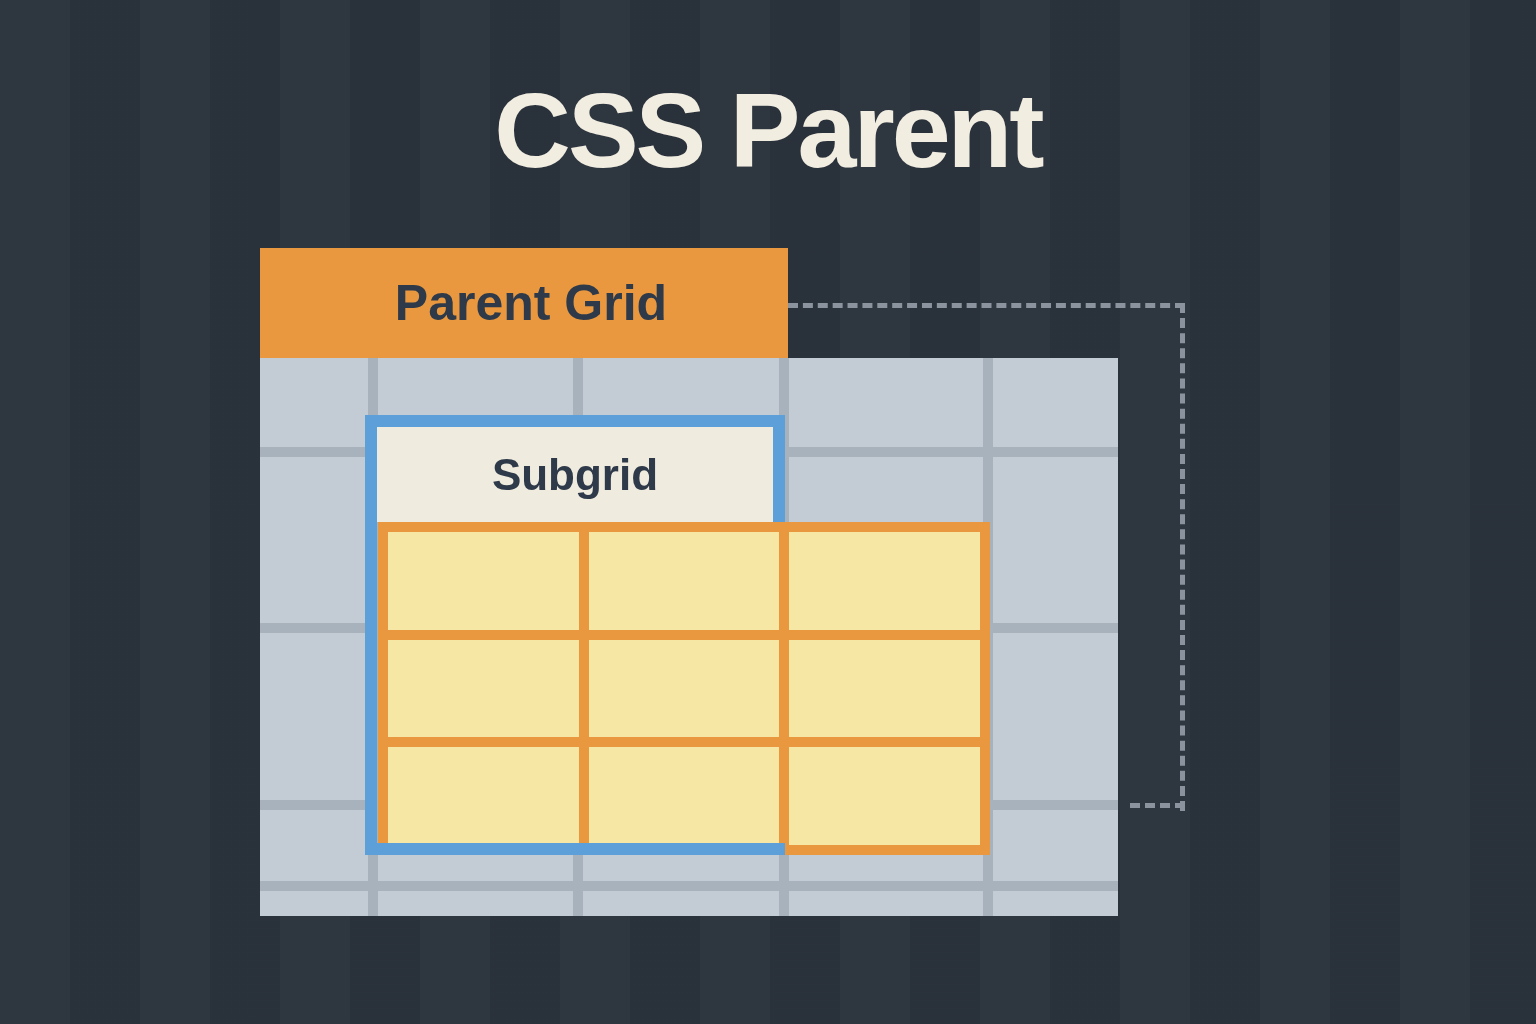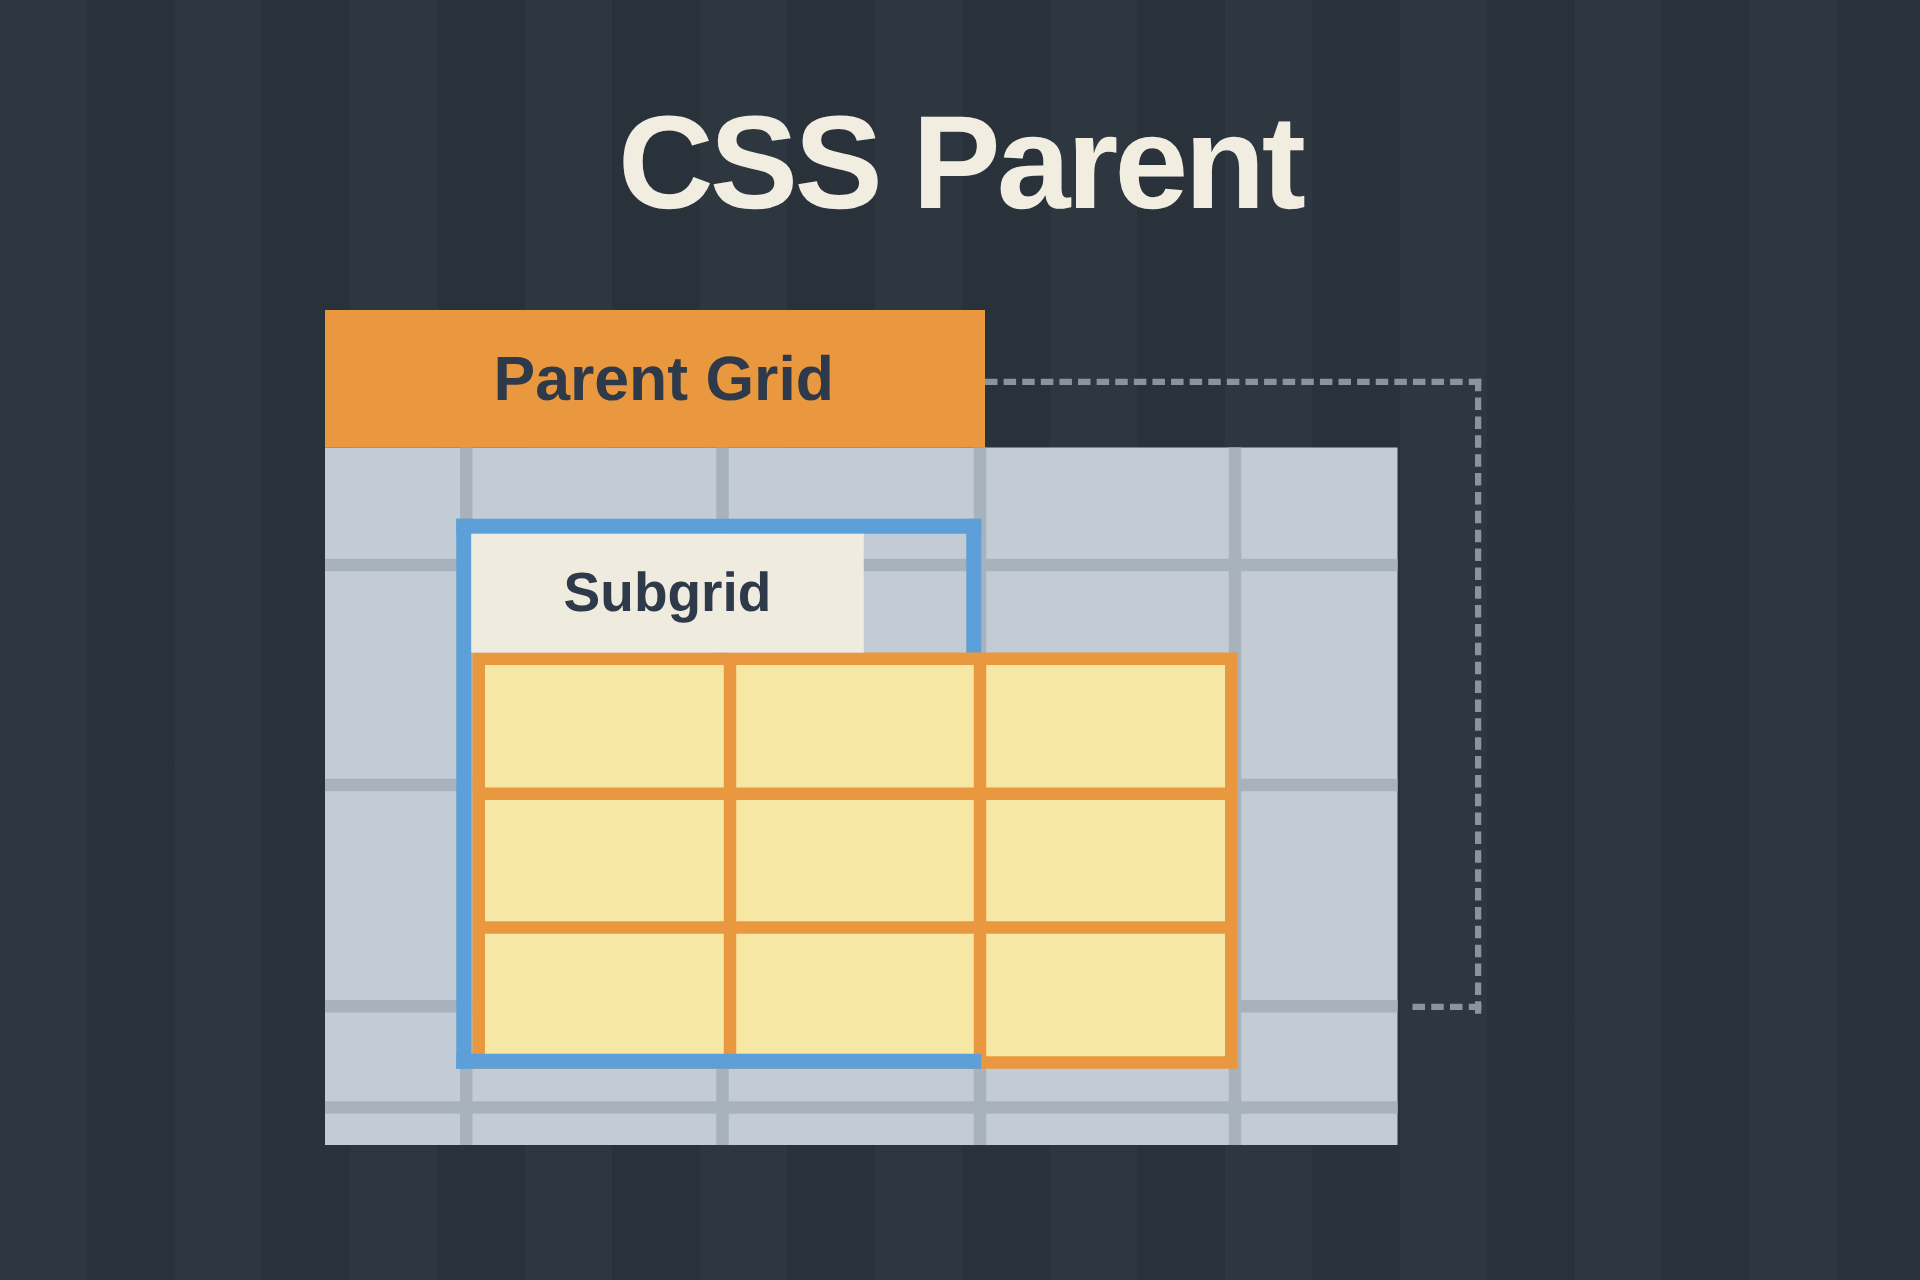--- a/index.html
+++ b/index.html
@@ -53,21 +53,21 @@
   .vline{position:absolute; top:0; width:10px; height:100%; background:var(--parent_lines);}
   .hline{position:absolute; left:0; height:10px; width:100%; background:var(--parent_lines);}
 
   .blue-seg{background:var(--subgrid_border); position:absolute;}
   .blue-top   { left:365px; top:415px; width:420px; height:12px; z-index:3;}
   .blue-left  { left:365px; top:415px; width:12px;  height:440px; z-index:3;}
   .blue-bottom{ left:365px; top:843px; width:420px; height:12px; z-index:3;}
   .blue-right { left:773px; top:415px; width:12px;  height:440px; z-index:1;}
 
   .subgrid-header-fill{
-    left:377px; top:427px; width:314px; height:95px;
+    left:377px; top:427px; width:396px; height:95px;
     background:var(--subgrid_header_fill);
     display:flex; align-items:center; justify-content:center;
     z-index:3;
   }
   .subgrid-header-fill .lbl{
     font-size:44px; font-weight:bold; color:var(--label_text);
   }
 
   .orange-table{
     left:378px; top:522px; width:612px; height:333px;

